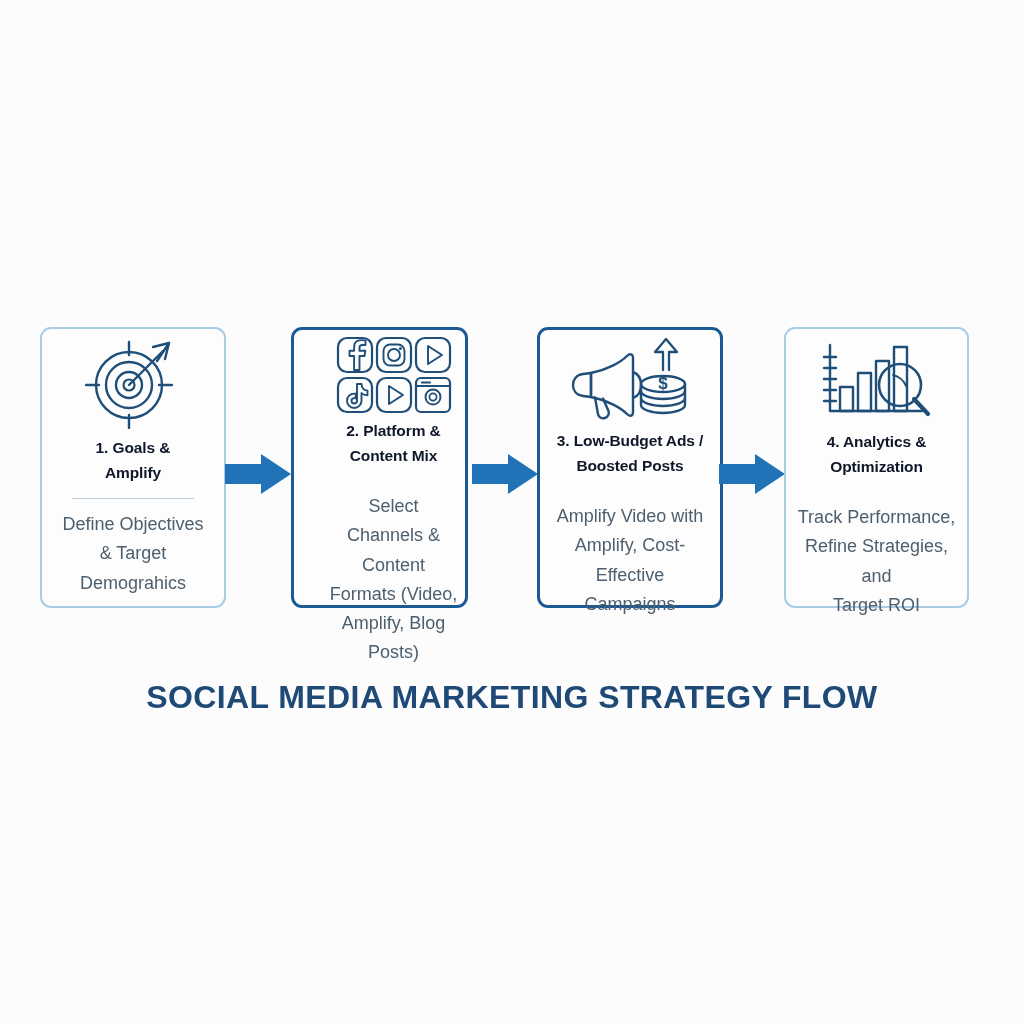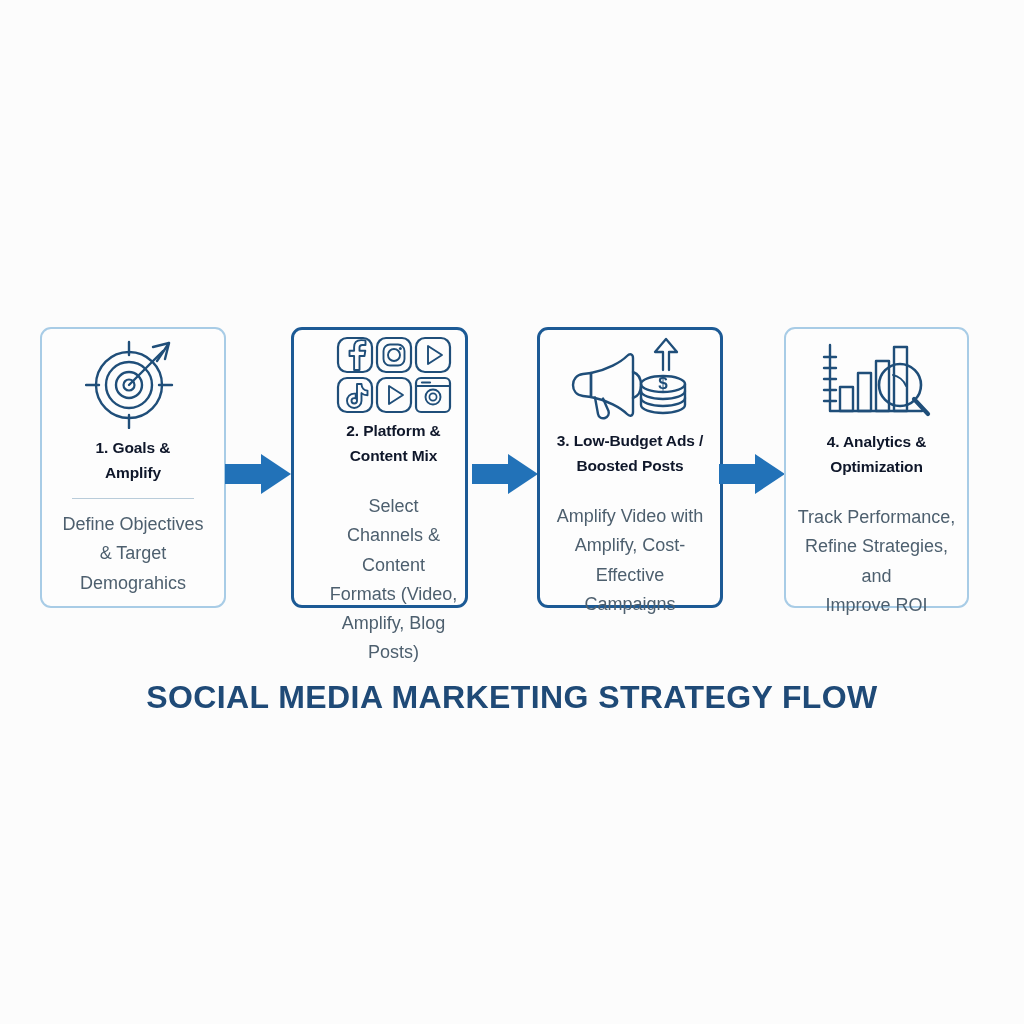--- a/index.html
+++ b/index.html
@@ -263,21 +263,21 @@
         </svg>
       </div>
       <div class="card-title">
         <span>4. Analytics &amp;</span><br>
         <span>Optimization</span>
       </div>
       <div class="card-divider"></div>
       <div class="card-desc">
         <span>Track Performance,</span><br>
         <span>Refine Strategies, and</span><br>
-        <span>Improve ROI</span>
+        <span>Target ROI</span>
       </div>
     </div>
 
   </div>
 
   <div class="flow-heading">SOCIAL MEDIA MARKETING STRATEGY FLOW</div>
 
 </div>
 
 </body></html>

